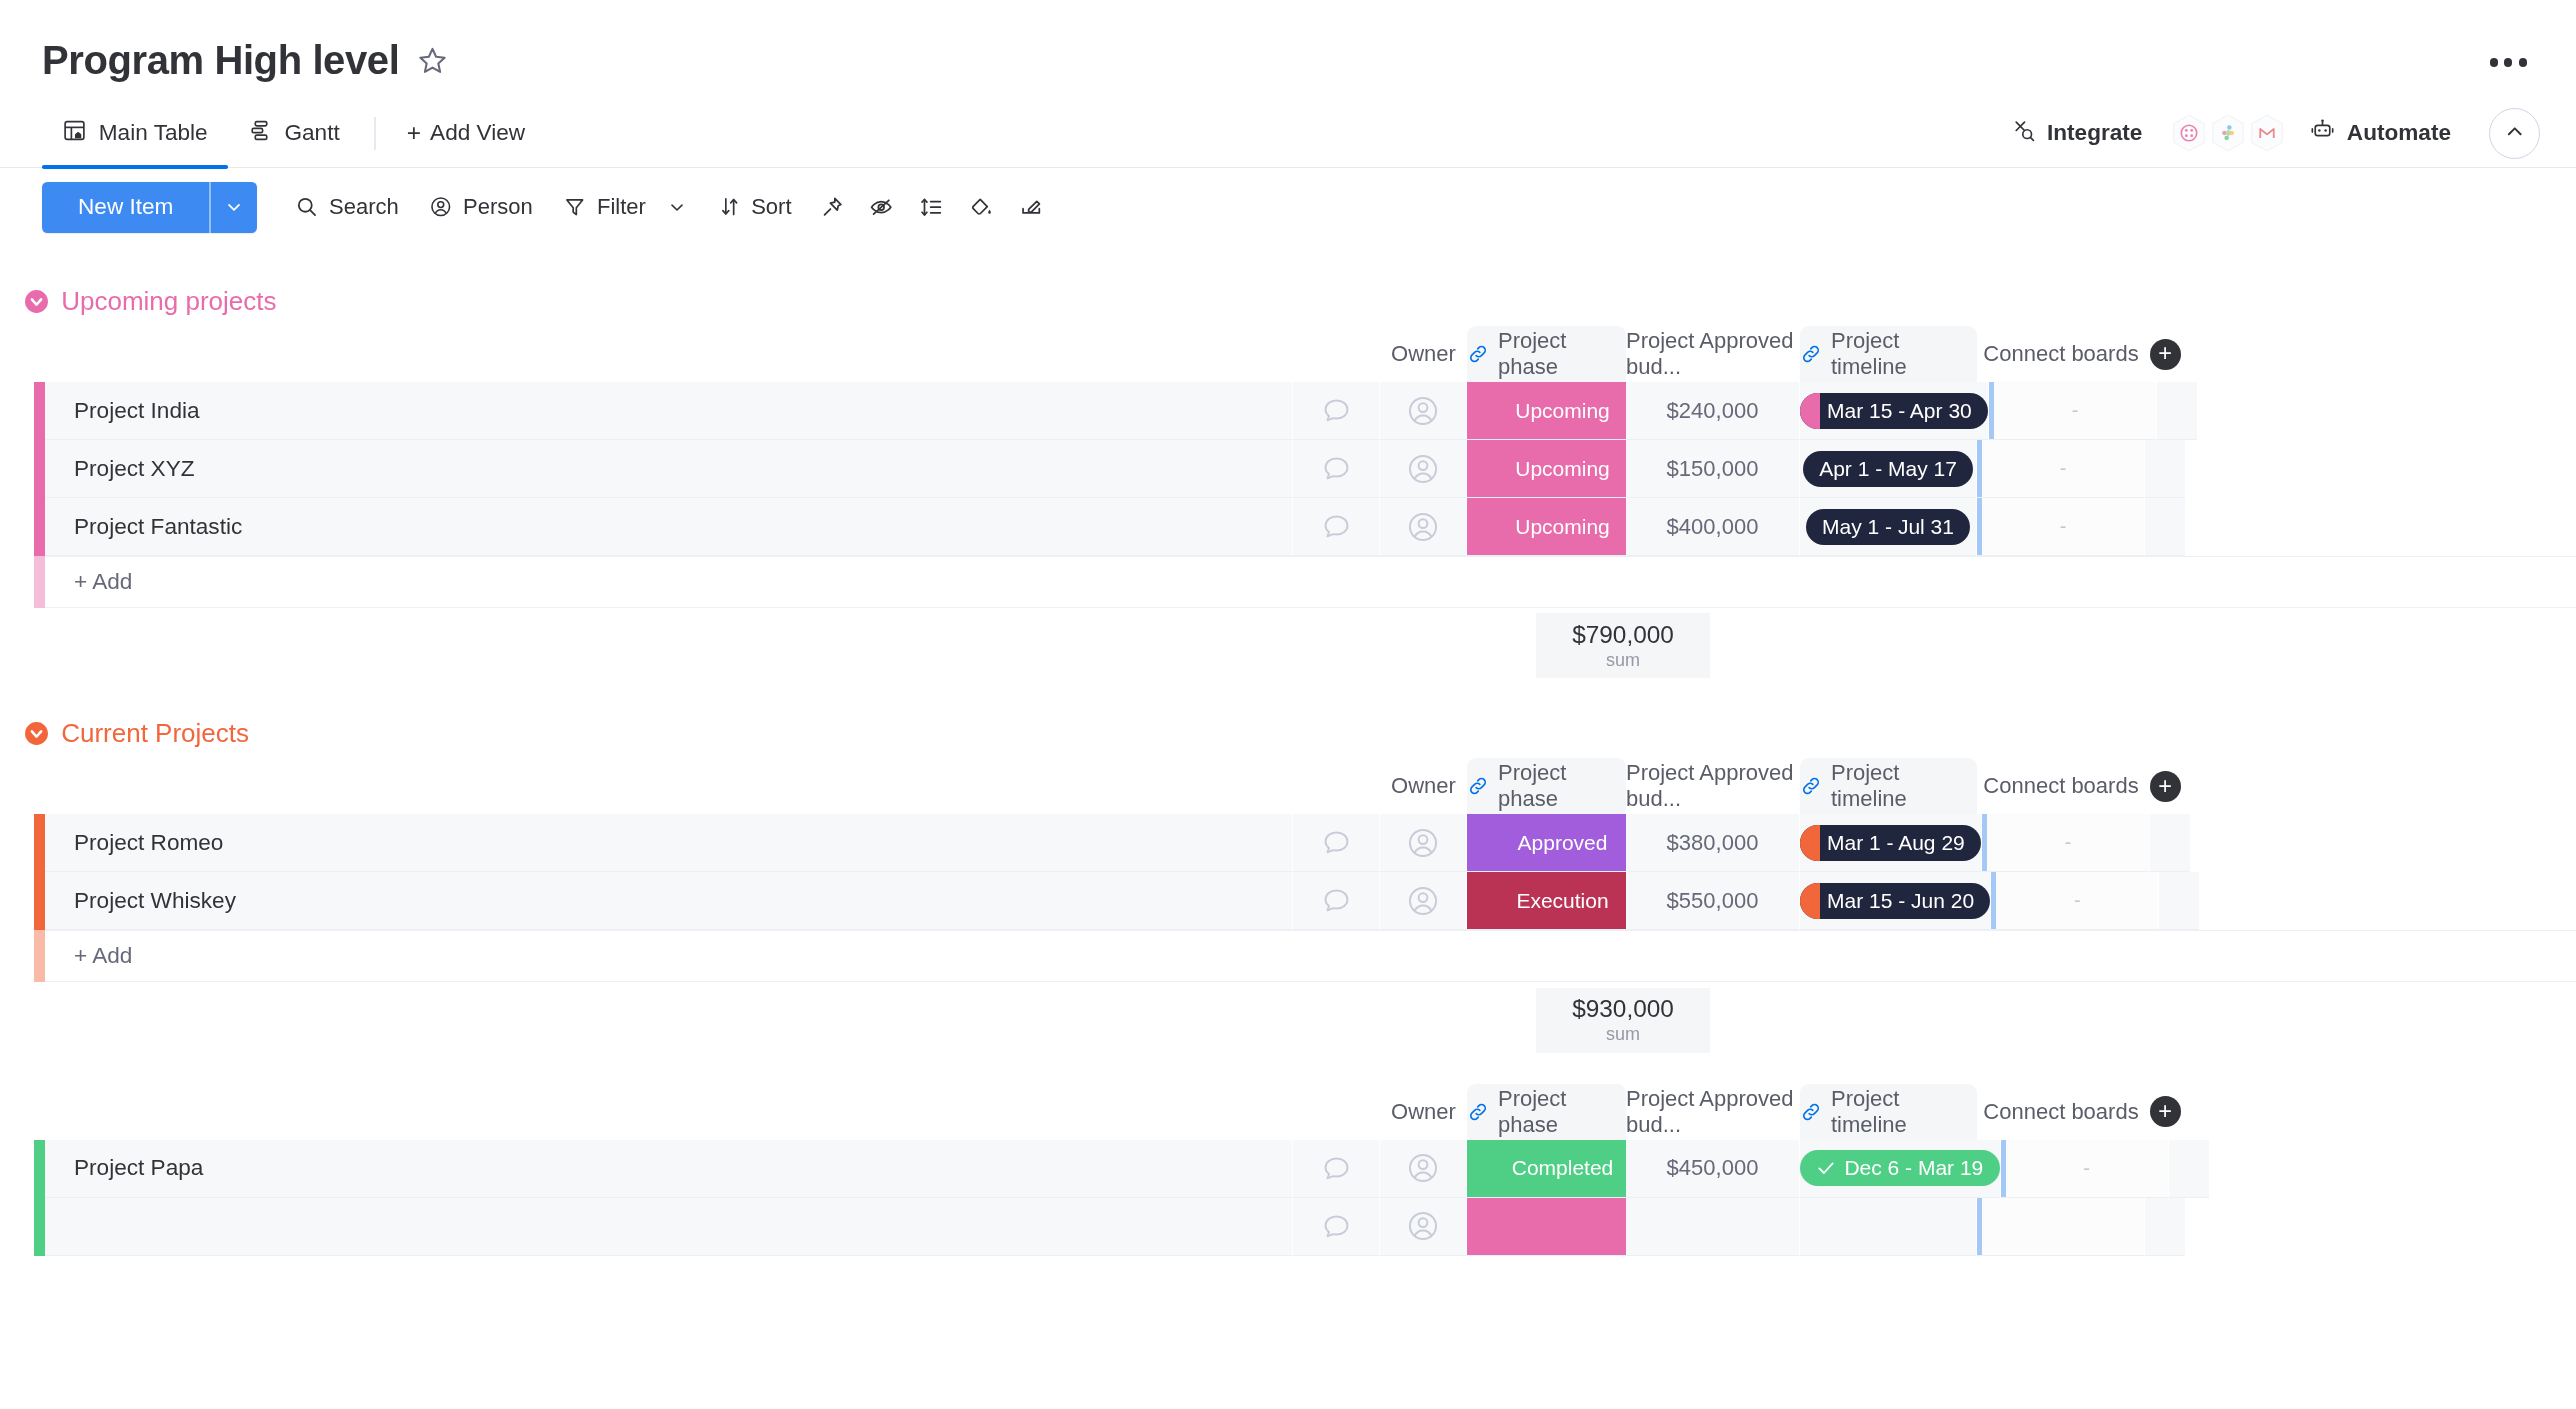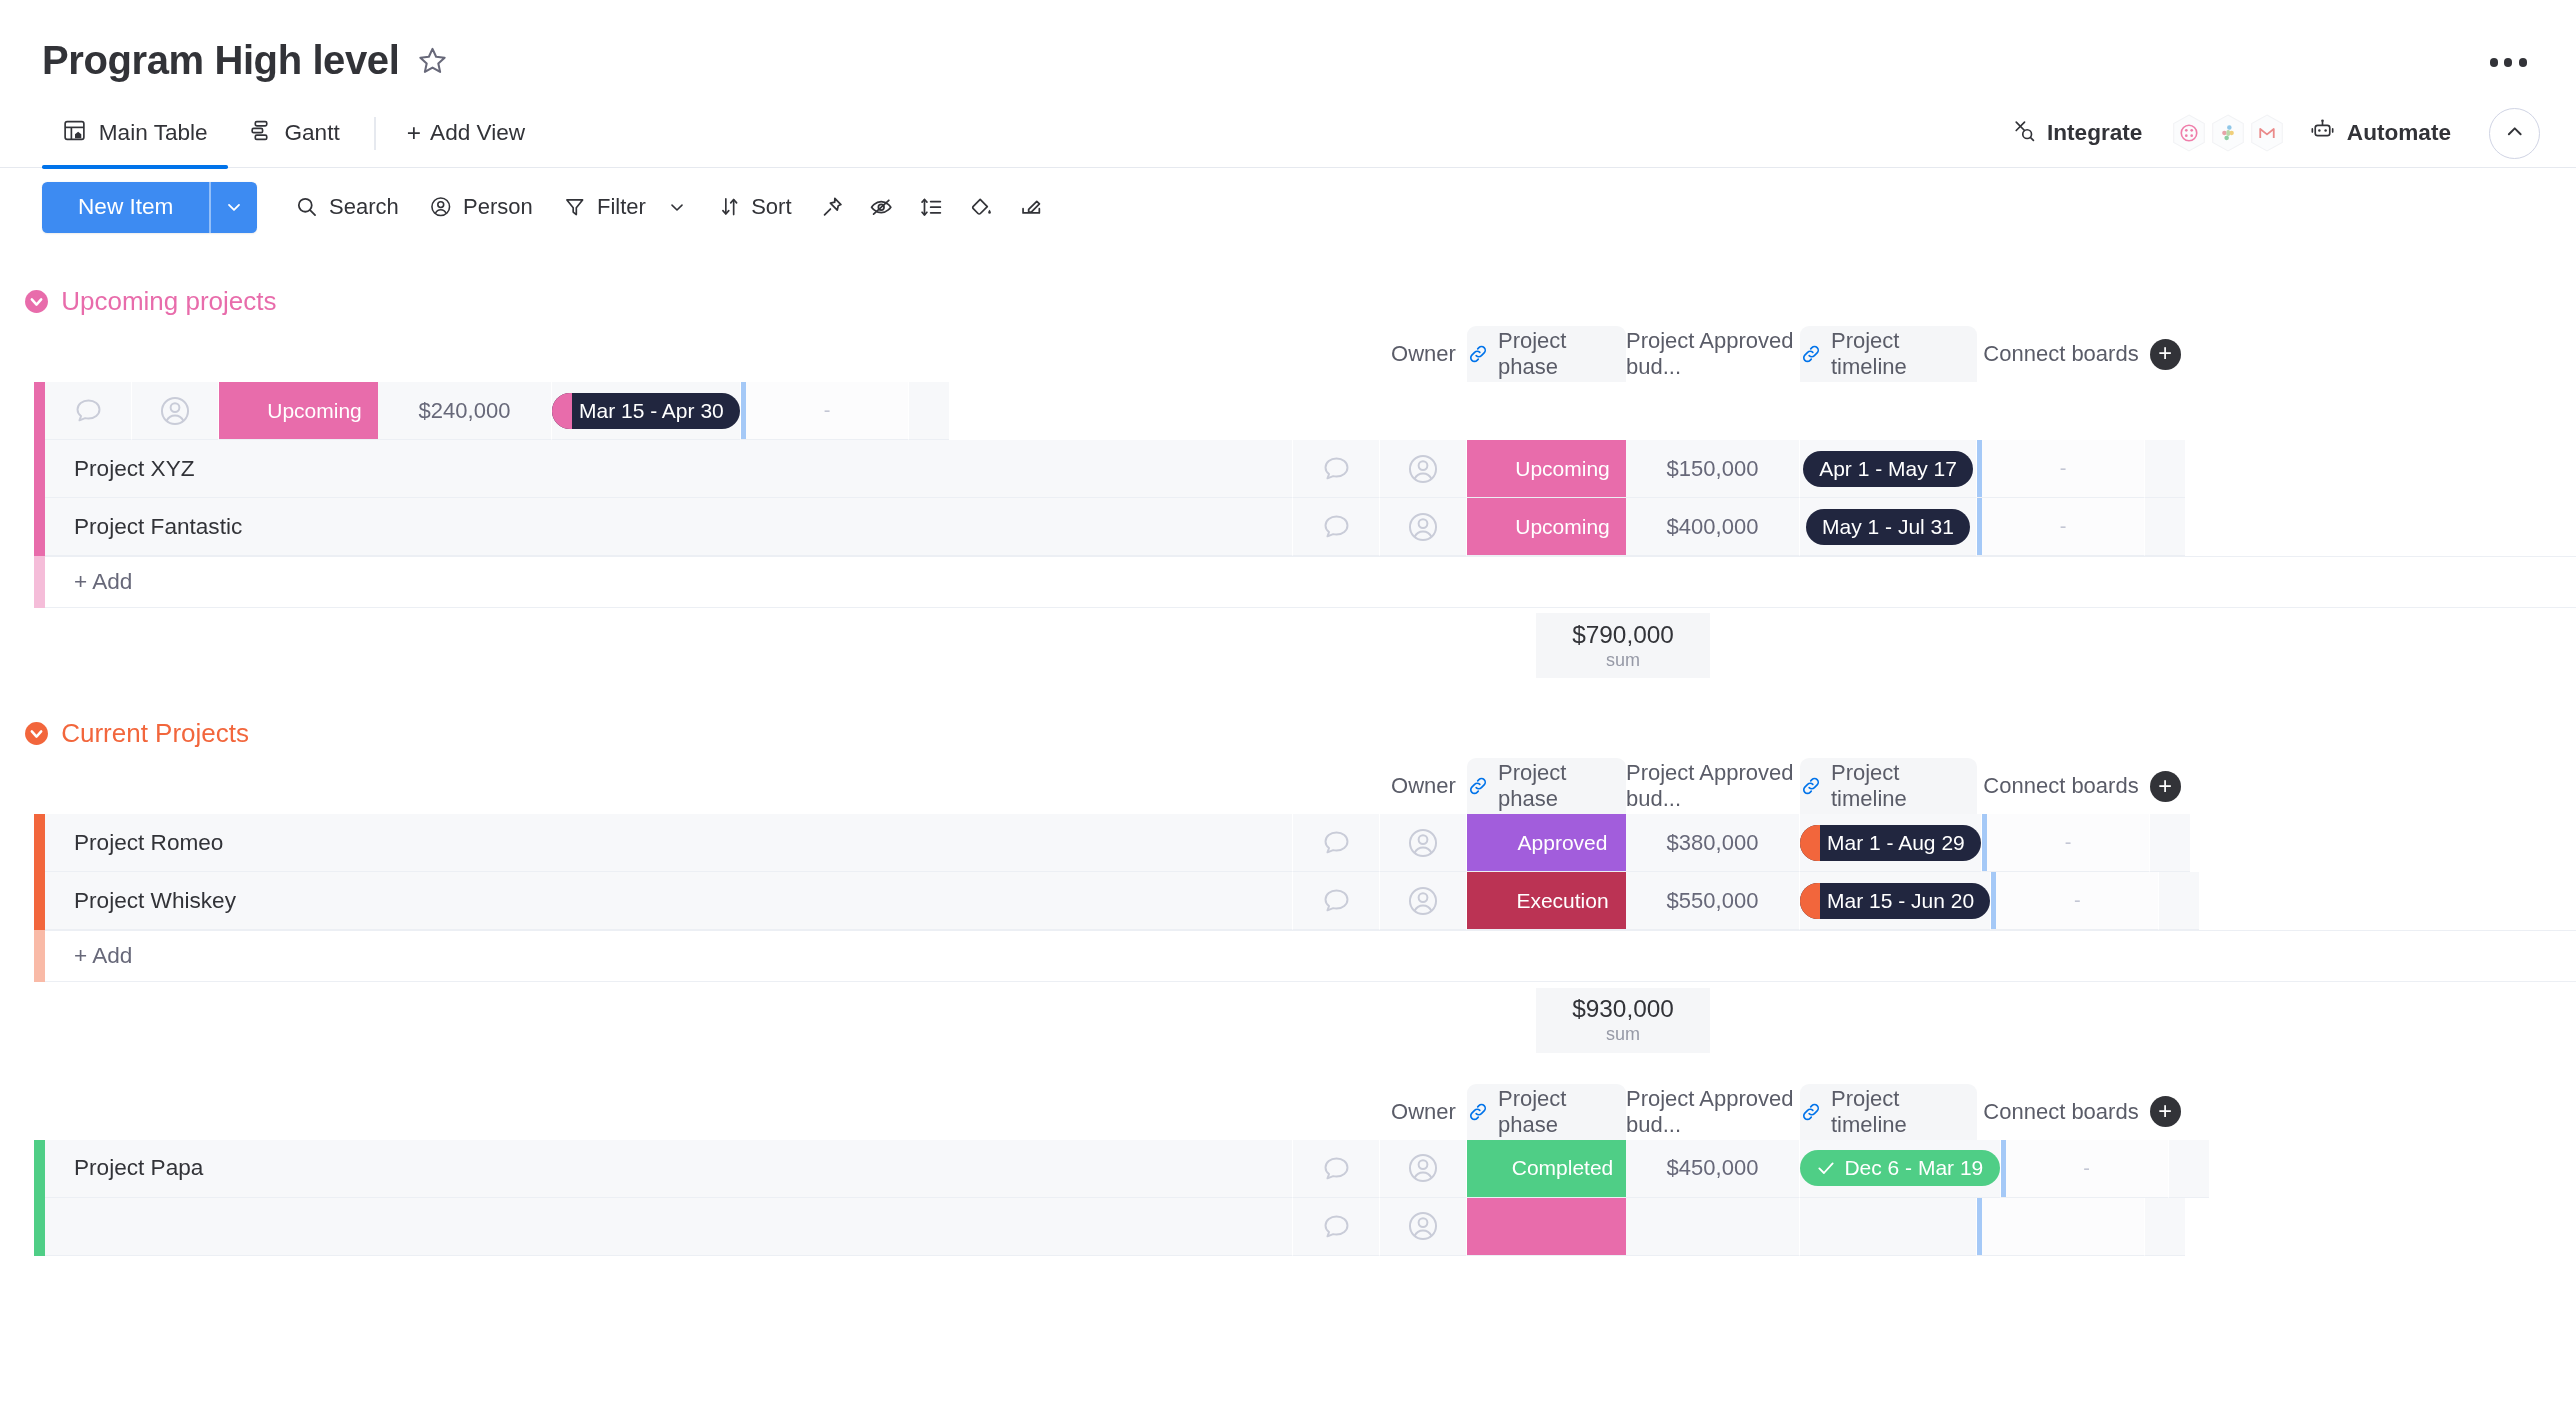--- a/index.html
+++ b/index.html
@@ -461,20 +461,21 @@
         <div class="cell c-connect" style="border: none; background: transparent;">
           <span style="color: rgb(90, 92, 104);">Connect boards</span>
         </div>
         <div class="cell c-last" style="background: transparent; border: none;">
           <div class="plus-head">+</div>
         </div>
       </div>
       <div class="grid-row item-row">
         <div style="flex: 0 0 34px;"></div>
         <div class="colorbar" style="background: rgb(232, 108, 171);"></div>
+        <div class="cell c-title">Project India</div>
         <div class="cell c-chat">
           <svg width="31" height="31" viewBox="0 0 24 24" fill="none" stroke="#c9ccd8" stroke-width="1.5" stroke-linejoin="round">
   <path d="M20.5 11.2c0 3.9-3.8 7-8.5 7-.9 0-1.8-.1-2.6-.3l-4.4 1.7 1.2-3.3C4.5 15 3.5 13.2 3.5 11.2c0-3.9 3.8-7 8.5-7s8.5 3.1 8.5 7z"></path>
           </svg>
         </div>
         <div class="cell c-owner">
           <svg width="34" height="34" viewBox="0 0 24 24" fill="none" stroke="#c9ccd8" stroke-width="1.4">
   <circle cx="12" cy="12" r="9.2"></circle>
             <circle cx="12" cy="9.6" r="3.1"></circle>
   <path d="M6.1 18.9c1.2-2.5 3.4-3.8 5.9-3.8s4.7 1.3 5.9 3.8"></path>

